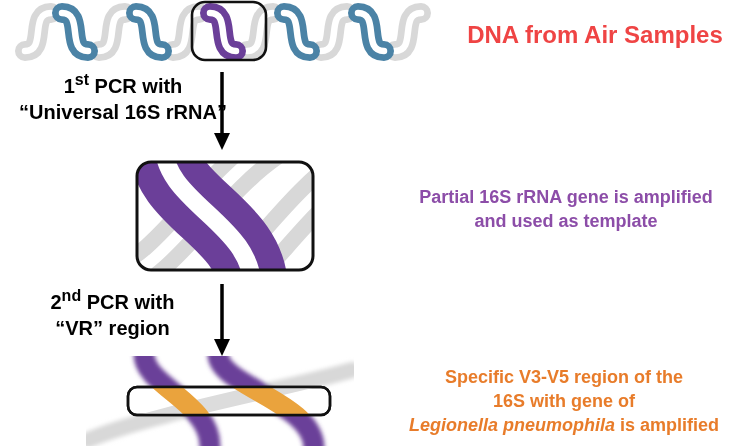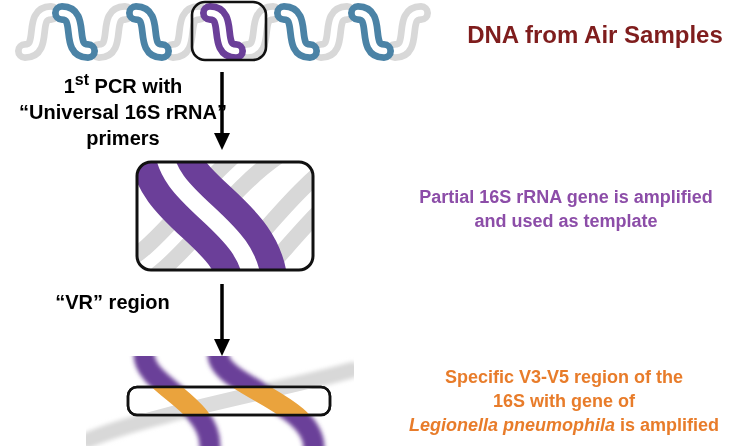--- a/index.html
+++ b/index.html
@@ -3,21 +3,21 @@
 <meta charset="utf-8">
 <style>
   html,body{margin:0;padding:0;background:#fff;}
   .canvas{position:relative;width:750px;height:446px;background:#ffffff;
           font-family:"Liberation Sans",sans-serif;overflow:hidden;}
   .abs{position:absolute;}
   .step-label{position:absolute;text-align:center;font-weight:bold;color:#000;
               font-size:20px;line-height:26px;white-space:nowrap;}
   .step-label sup{font-size:16px;vertical-align:super;line-height:0;}
   .caption{position:absolute;text-align:center;font-weight:bold;}
-  .caption-blue{color:#7f1d1d;font-size:24px;line-height:30px;}
+  .caption-blue{color:#ef4444;font-size:24px;line-height:30px;}
   .caption-purple{color:#8c4da8;font-size:18px;line-height:24px;}
   .caption-orange{color:#e87c2a;font-size:18px;line-height:24px;}
   .caption-orange .species{font-style:italic;margin-top:39px;}
   svg{display:block;overflow:hidden;}
 </style>
 </head>
 <body>
 
 <div class="canvas">
 
@@ -50,21 +50,20 @@
       <path d="M 204,13 C 226,13 208,51 230,51" stroke="#ffffff" stroke-width="6.5"></path>
     </g>
     <rect x="186" y="2" width="74" height="58" rx="13" fill="none" stroke="#111111" stroke-width="2.6"></rect>
   </svg>
 
   <div class="caption caption-blue" style="left:440px;top:20px;width:310px;">DNA from Air Samples</div>
 
   <div class="step-label" style="left:2px;top:73px;width:242px;">
     <div><span>1</span><sup>st</sup><span> PCR with</span></div>
     <div>“Universal 16S rRNA”</div>
-    <div>primers</div>
   </div>
 
   <svg class="abs" style="left:212px;top:71px;" width="20" height="80" viewBox="0 0 20 80">
     <line x1="10" y1="1" x2="10" y2="64" stroke="#000" stroke-width="3.5"></line>
     <polygon points="2,62 18,62 10,79" fill="#000"></polygon>
   </svg>
 
   <svg class="abs" style="left:135px;top:160px;" width="180" height="114" viewBox="0 0 180 114">
     <defs>
       <clipPath id="midClip">
@@ -82,20 +81,21 @@
     </g>
     <rect x="2" y="2" width="176" height="108" rx="14" fill="none" stroke="#111111" stroke-width="3"></rect>
   </svg>
 
   <div class="caption caption-purple" style="left:380px;top:185px;width:372px;">
     <div>Partial 16S rRNA gene is amplified</div>
     <div>and used as template</div>
   </div>
 
   <div class="step-label" style="left:15px;top:289px;width:195px;">
+    <div><span>2</span><sup>nd</sup><span> PCR with</span></div>
     <div>“VR” region</div>
   </div>
 
   <svg class="abs" style="left:212px;top:283px;" width="20" height="74" viewBox="0 0 20 74">
     <line x1="10" y1="1" x2="10" y2="58" stroke="#000" stroke-width="3.5"></line>
     <polygon points="2,56 18,56 10,73" fill="#000"></polygon>
   </svg>
 
   <svg class="abs" style="left:86px;top:356px;" width="268" height="90" viewBox="0 0 268 90">
     <defs>

